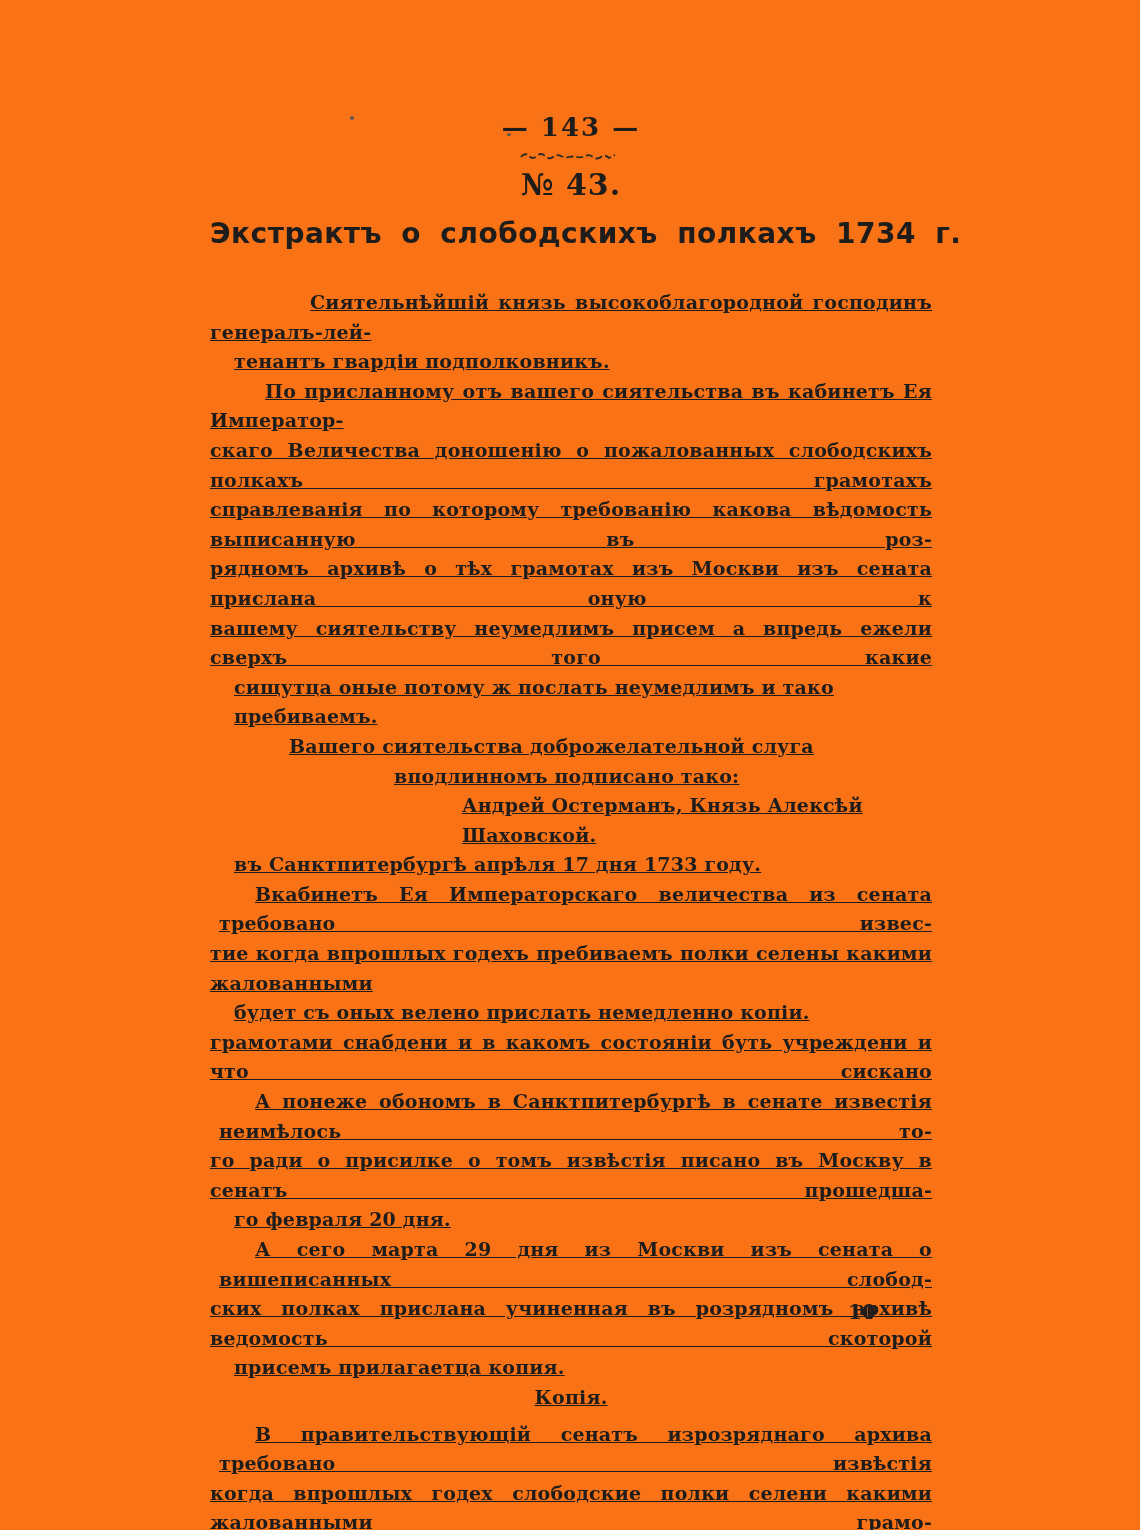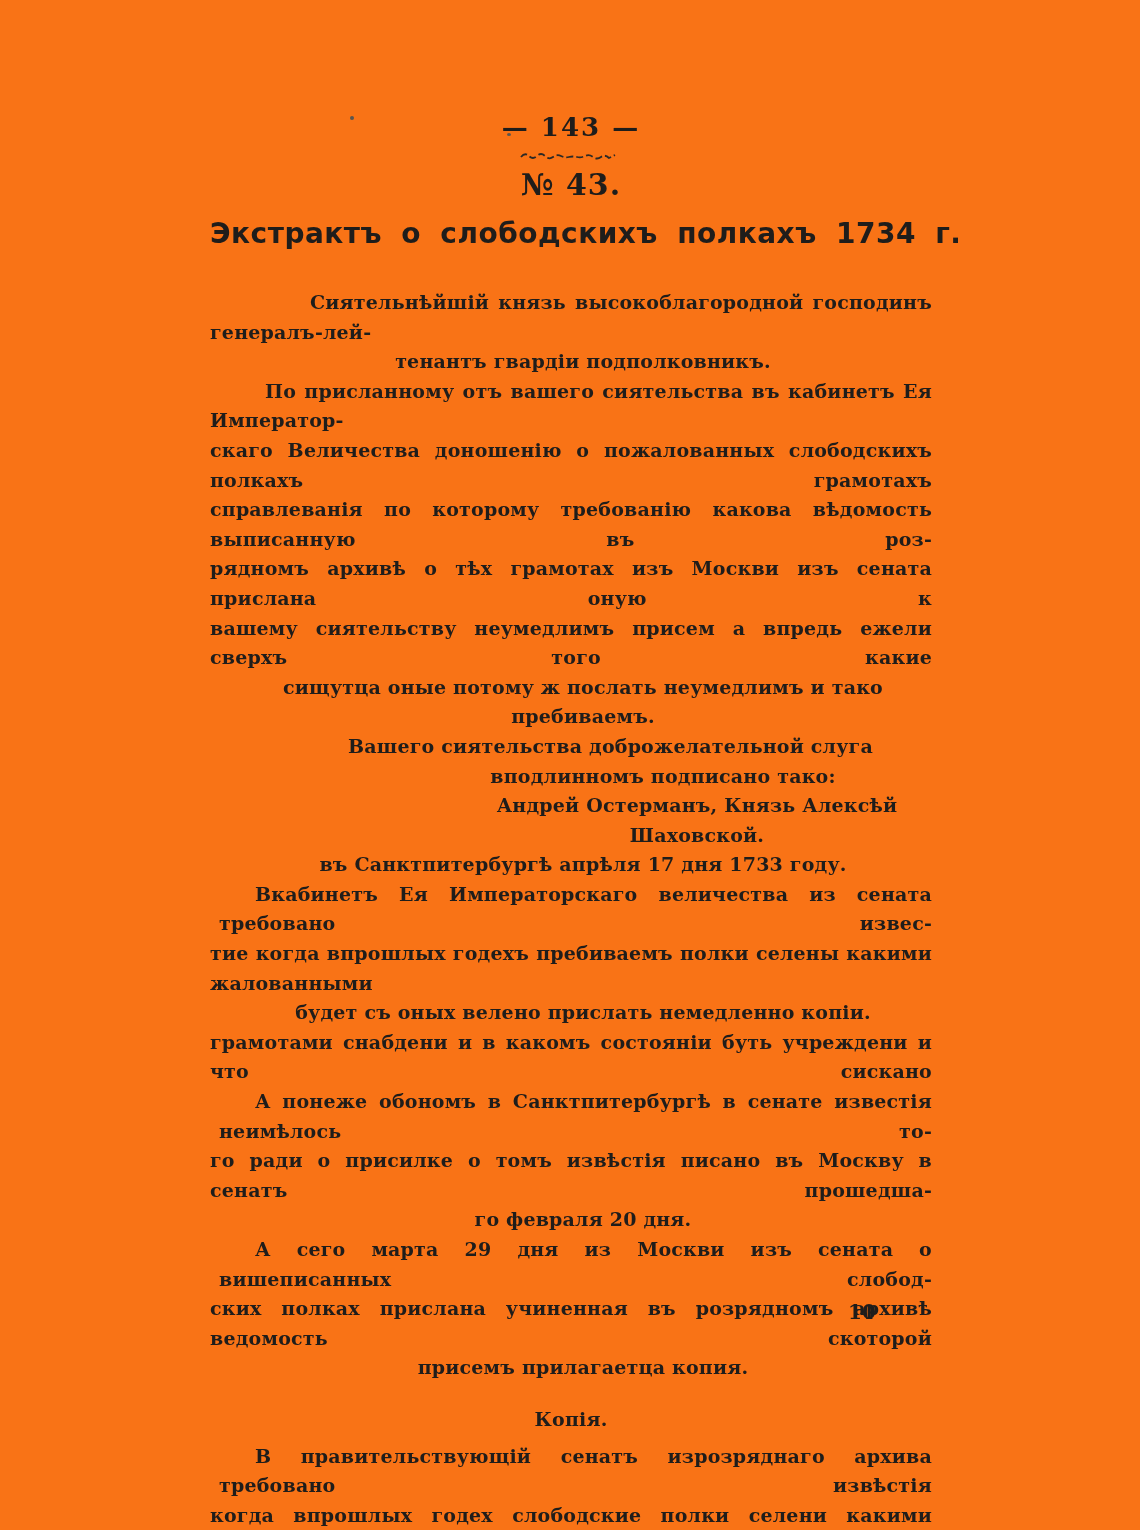--- a/index.html
+++ b/index.html
@@ -36,24 +36,25 @@
     margin-top: 9px;
   }
   
   .body-block {
     position: absolute; left: 210px; top: 288px; width: 722px;
   }
   .bt {
     font: 700 19px/29.6px "DejaVu Serif", serif;
     color: #1f1d1b;
     letter-spacing: 0.2px;
+    text-decoration: underline;
   }
   .j { text-align: justify; text-align-last: justify; }
-  .l { text-align: center; margin-left: 24px; }
-  .c { text-align: center; margin-top: 22px; }
+  .l { text-align: left; margin-left: 24px; }
+  .c { text-align: center; }
   .ind    { text-indent: 36px; margin-left: 9px; }
   .ind-lg { text-indent: 55px; }
   .ind-xl { text-indent: 100px; }
   .off160 { padding-left: 160px; }
   .off228 { padding-left: 228px; }
   .gap    { margin-top: 7px; }
   
   .sheet {
     position: absolute; left: 848px; top: 1300px;
     font: 700 20px/24px "DejaVu Serif", serif;

